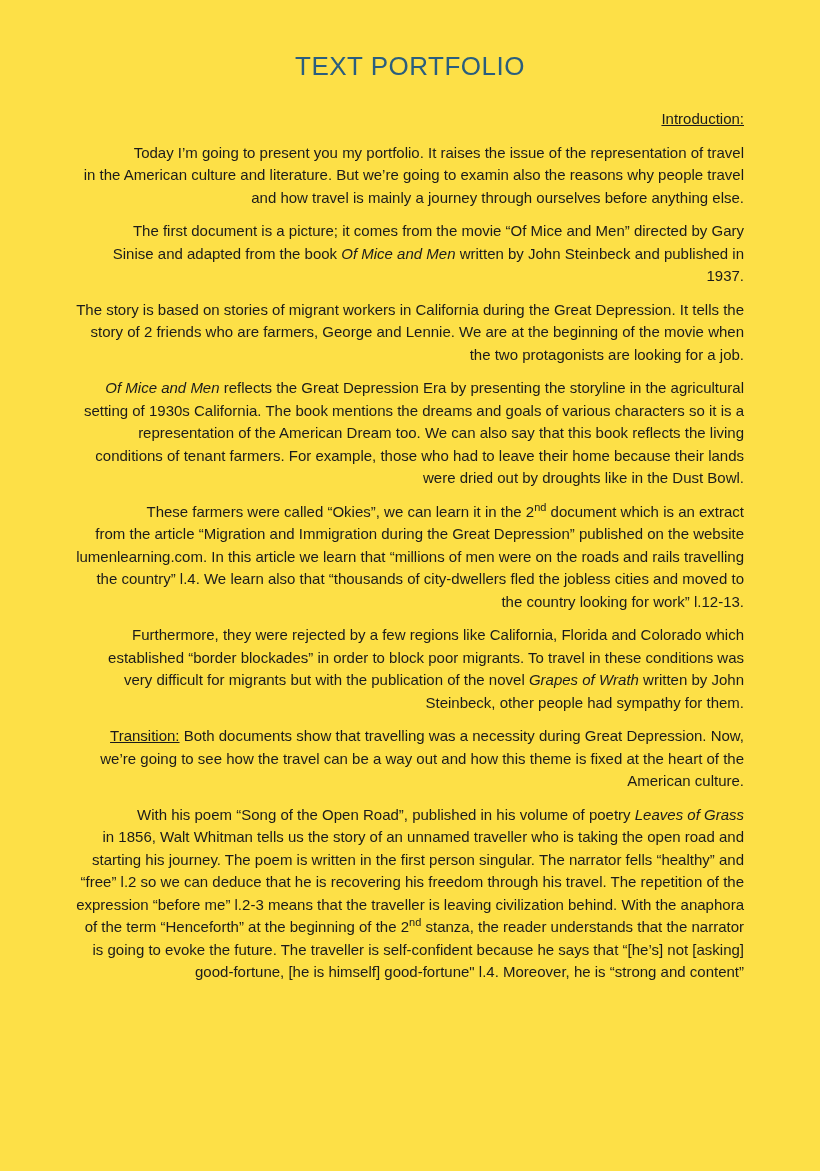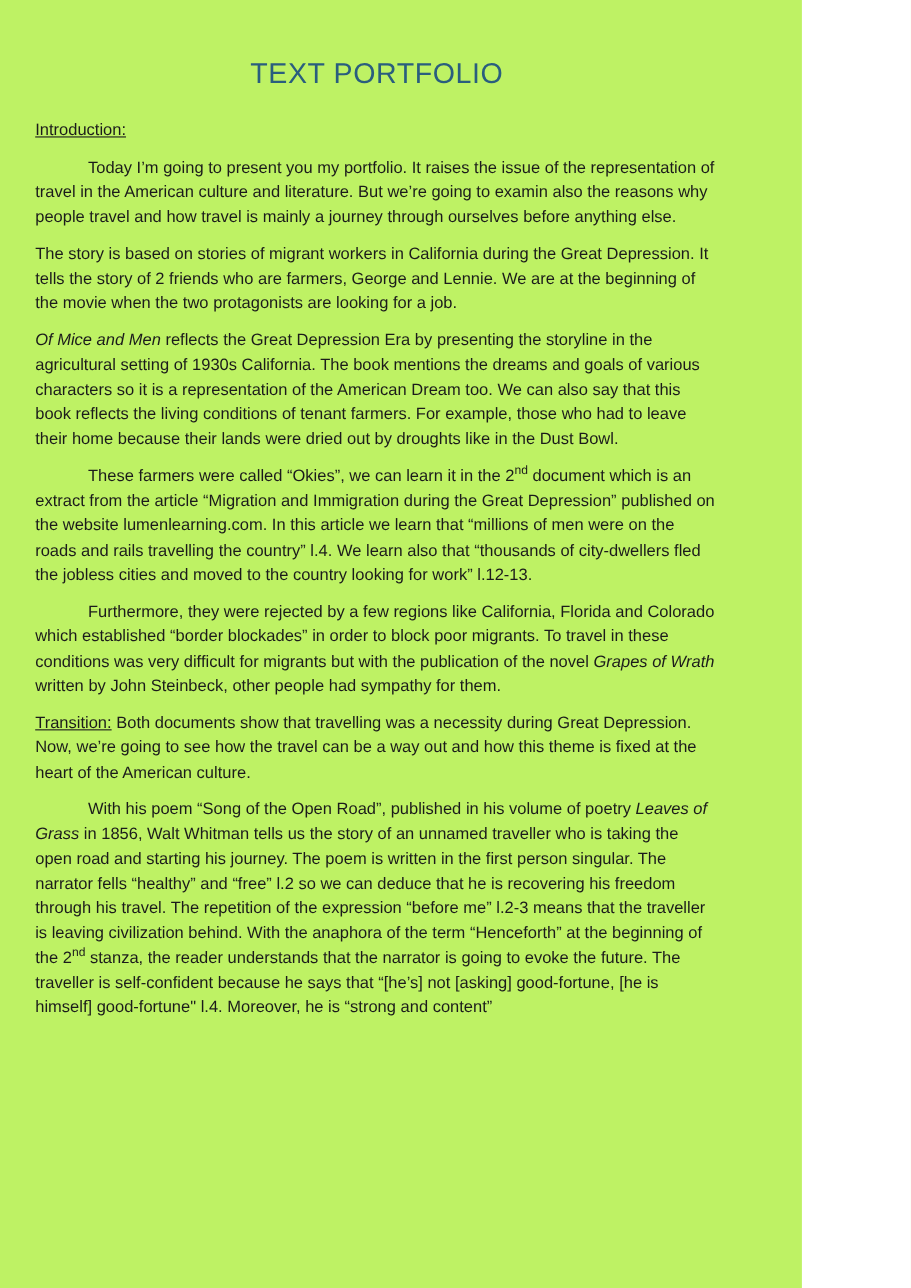--- a/index.html
+++ b/index.html
@@ -2,43 +2,43 @@
 <html><head>
 <meta charset="utf-8">
 <style>
   html, body {
     margin: 0;
     padding: 0;
     background: #ffffff;
   }
   .page {
     position: relative;
-    width: 729px;
+    width: 820px;
     height: 1171px;
     box-sizing: border-box;
-    background: #bef264;
-    padding: 42px 76px 0 32px;
+    background: #fde047;
+    padding: 42px 76px 0 76px;
     overflow: hidden;
     font-family: "Liberation Sans", sans-serif;
     font-size: 15px;
     line-height: 22.5px;
     color: #1b1b1b;
     -webkit-font-smoothing: antialiased;
   }
   .title {
     text-align: center;
     font-size: 26px;
     font-weight: 400;
     letter-spacing: 0.5px;
     margin: 8px 0 26px 0;
     line-height: 32px;
   }
   p {
     margin: 0 0 11px 0;
-    text-align: left;
+    text-align: right;
   }
   p.indent {
     text-indent: 48px;
   }
   p.heading {
     margin: 0 0 11px 0;
   }
   .u { text-decoration: underline; }
   .i { font-style: italic; }
   sup {
@@ -48,20 +48,21 @@
   }
 </style>
 </head>
 <body>
 
 <div class="page">
   <h1 class="title" style="color: rgb(42, 94, 126);">TEXT PORTFOLIO</h1>
   <div class="doc-body">
       <p class="heading"><span class="u">Introduction:</span></p>
       <p class="para indent"><span>Today I’m going to present you my portfolio. It raises the issue of the representation of travel in the American culture and literature. But we’re going to examin also the reasons why people travel and how travel is mainly a journey through ourselves before anything else.</span></p>
+      <p class="para indent"><span>The first document is a picture; it comes from the movie “Of Mice and Men” directed by Gary Sinise and adapted from the book </span><span class="i">Of Mice and Men</span><span> written by John Steinbeck and published in 1937.</span></p>
       <p class="para"><span>The story is based on stories of migrant workers in California during the Great Depression. It tells the story of 2 friends who are farmers, George and Lennie. We are at the beginning of the movie when the two protagonists are looking for a job.</span></p>
       <p class="para"><span class="i">Of Mice and Men</span><span> reflects the Great Depression Era by presenting the storyline in the agricultural setting of 1930s California. The book mentions the dreams and goals of various characters so it is a representation of the American Dream too. We can also say that this book reflects the living conditions of tenant farmers. For example, those who had to leave their home because their lands were dried out by droughts like in the Dust Bowl.</span></p>
       <p class="para indent"><span>These farmers were called “Okies”, we can learn it in the 2</span><sup>nd</sup><span> document which is an extract from the article “Migration and Immigration during the Great Depression” published on the website lumenlearning.com. In this article we learn that “millions of men were on the roads and rails travelling the country” l.4. We learn also that “thousands of city-dwellers fled the jobless cities and moved to the country looking for work” l.12-13.</span></p>
       <p class="para indent"><span>Furthermore, they were rejected by a few regions like California, Florida and Colorado which established “border blockades” in order to block poor migrants. To travel in these conditions was very difficult for migrants but with the publication of the novel </span><span class="i">Grapes of Wrath</span><span> written by John Steinbeck, other people had sympathy for them.</span></p>
       <p class="para"><span class="u">Transition:</span><span> Both documents show that travelling was a necessity during Great Depression. Now, we’re going to see how the travel can be a way out and how this theme is fixed at the heart of the American culture.</span></p>
       <p class="para indent"><span>With his poem “Song of the Open Road”, published in his volume of poetry </span><span class="i">Leaves of Grass</span><span> in 1856, Walt Whitman tells us the story of an unnamed traveller who is taking the open road and starting his journey. The poem is written in the first person singular. The narrator fells “healthy” and “free” l.2 so we can deduce that he is recovering his freedom through his travel. The repetition of the expression “before me” l.2-3 means that the traveller is leaving civilization behind. With the anaphora of the term “Henceforth” at the beginning of the 2</span><sup>nd</sup><span> stanza, the reader understands that the narrator is going to evoke the future. The traveller is self-confident because he says that “[he’s] not [asking] good-fortune, [he is himself] good-fortune" l.4. Moreover, he is “strong and content”</span></p>
     </div>
 </div>
 
 </body></html>

